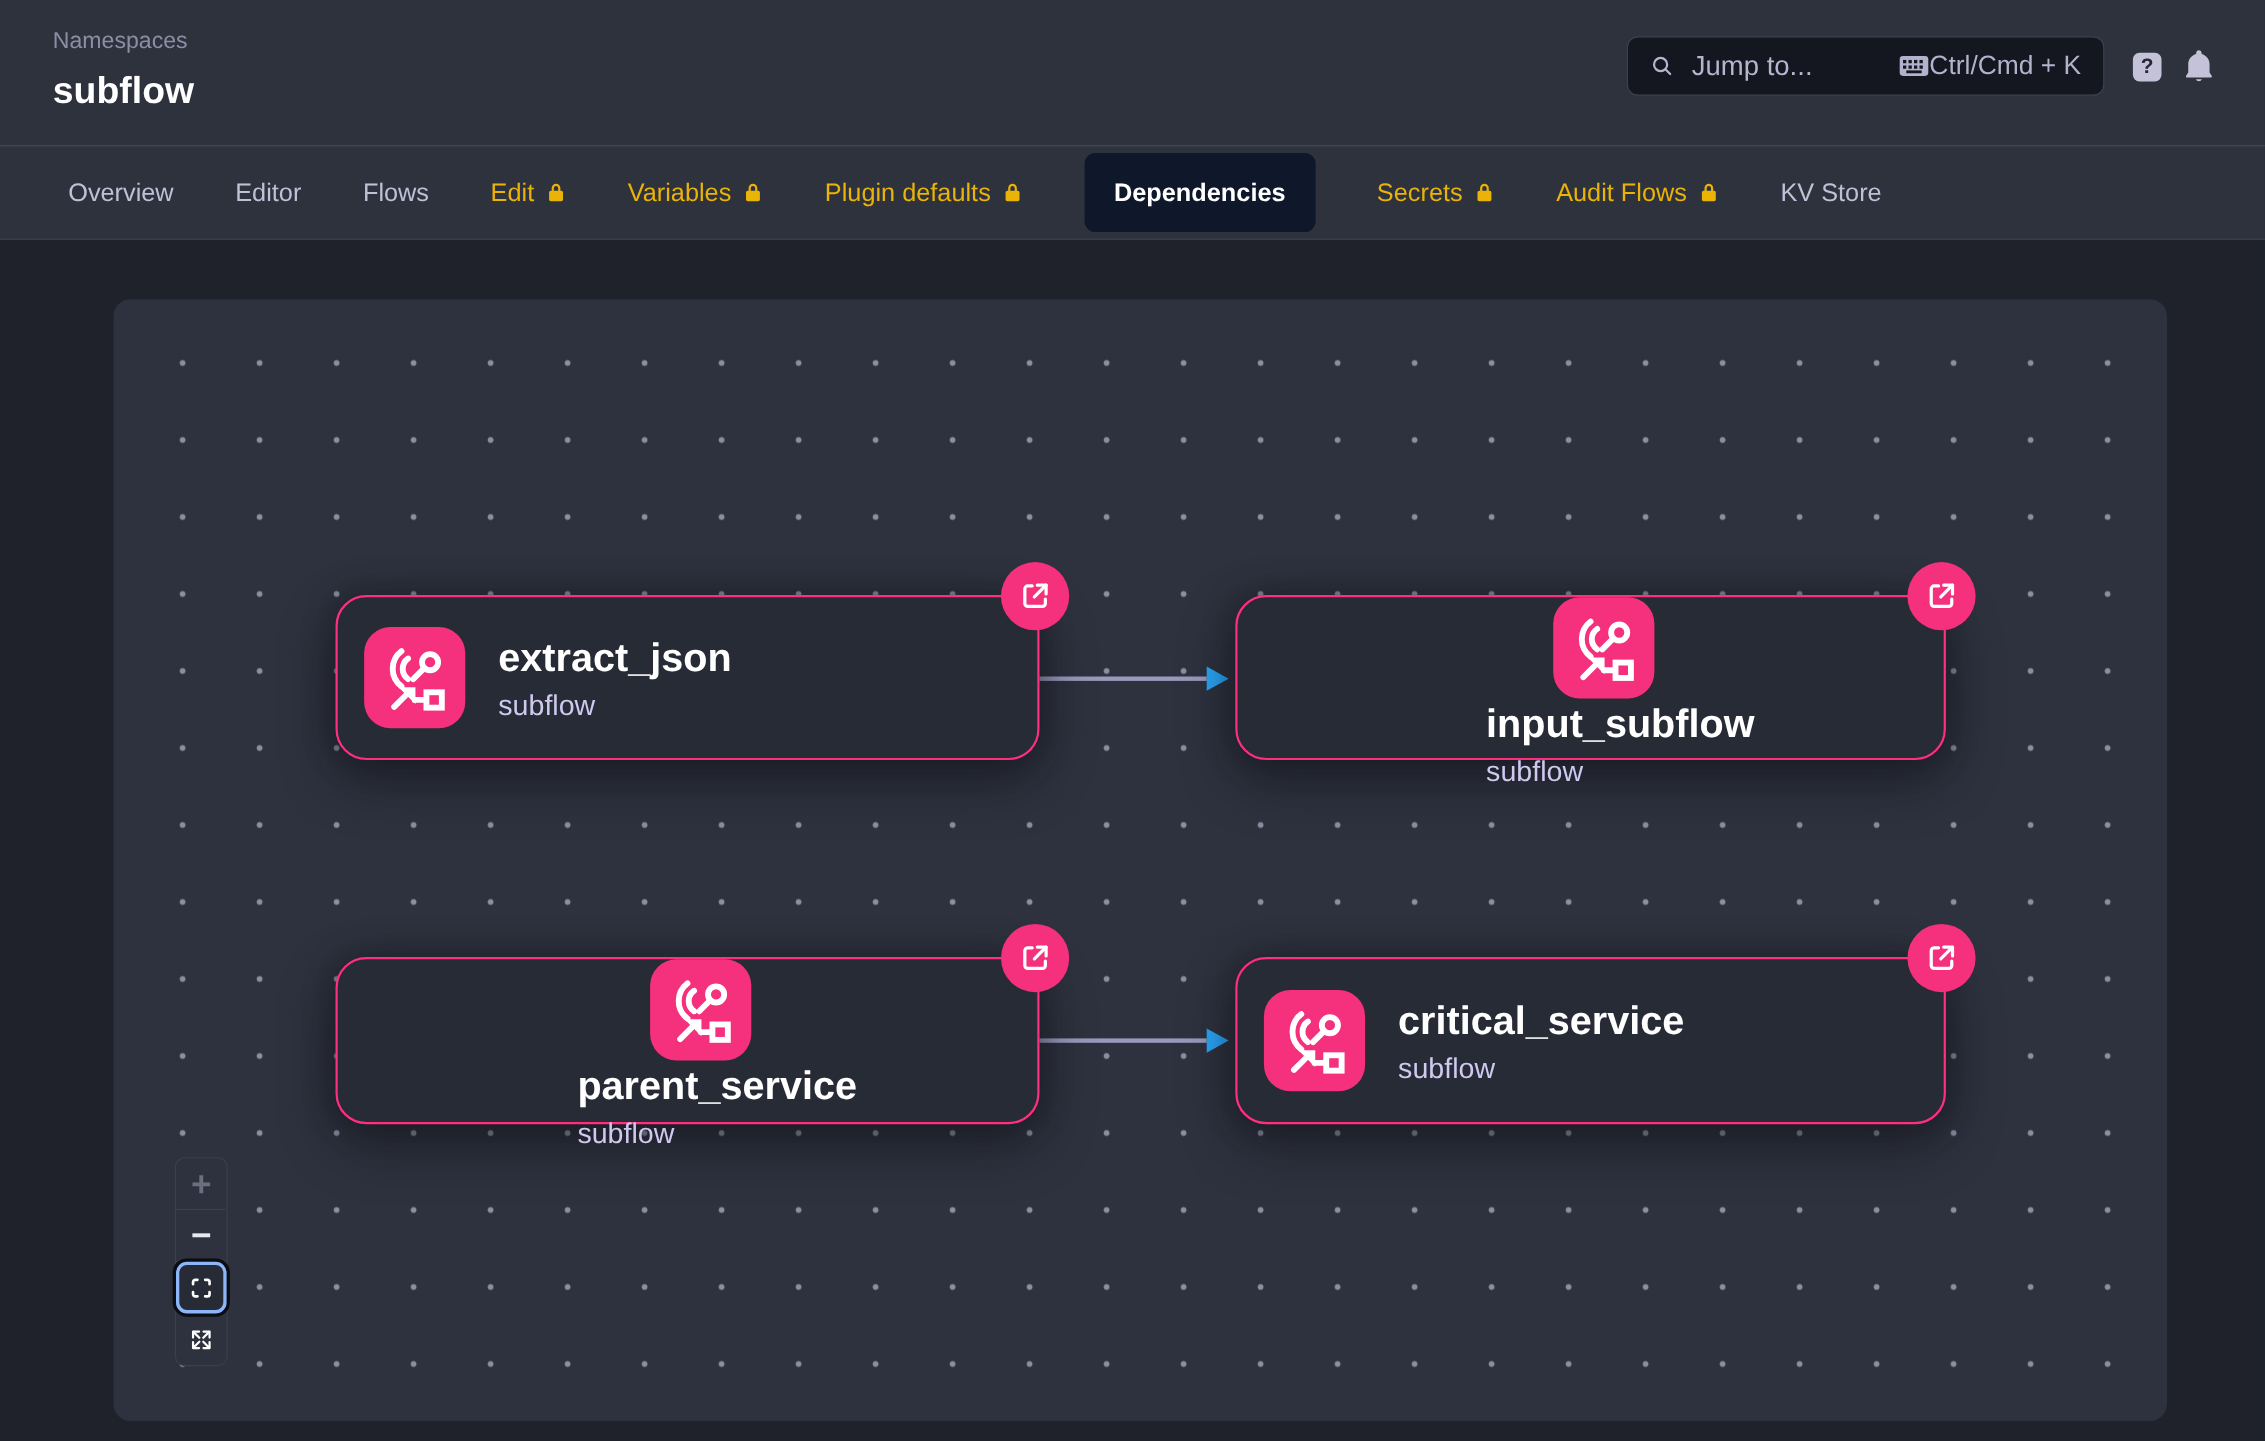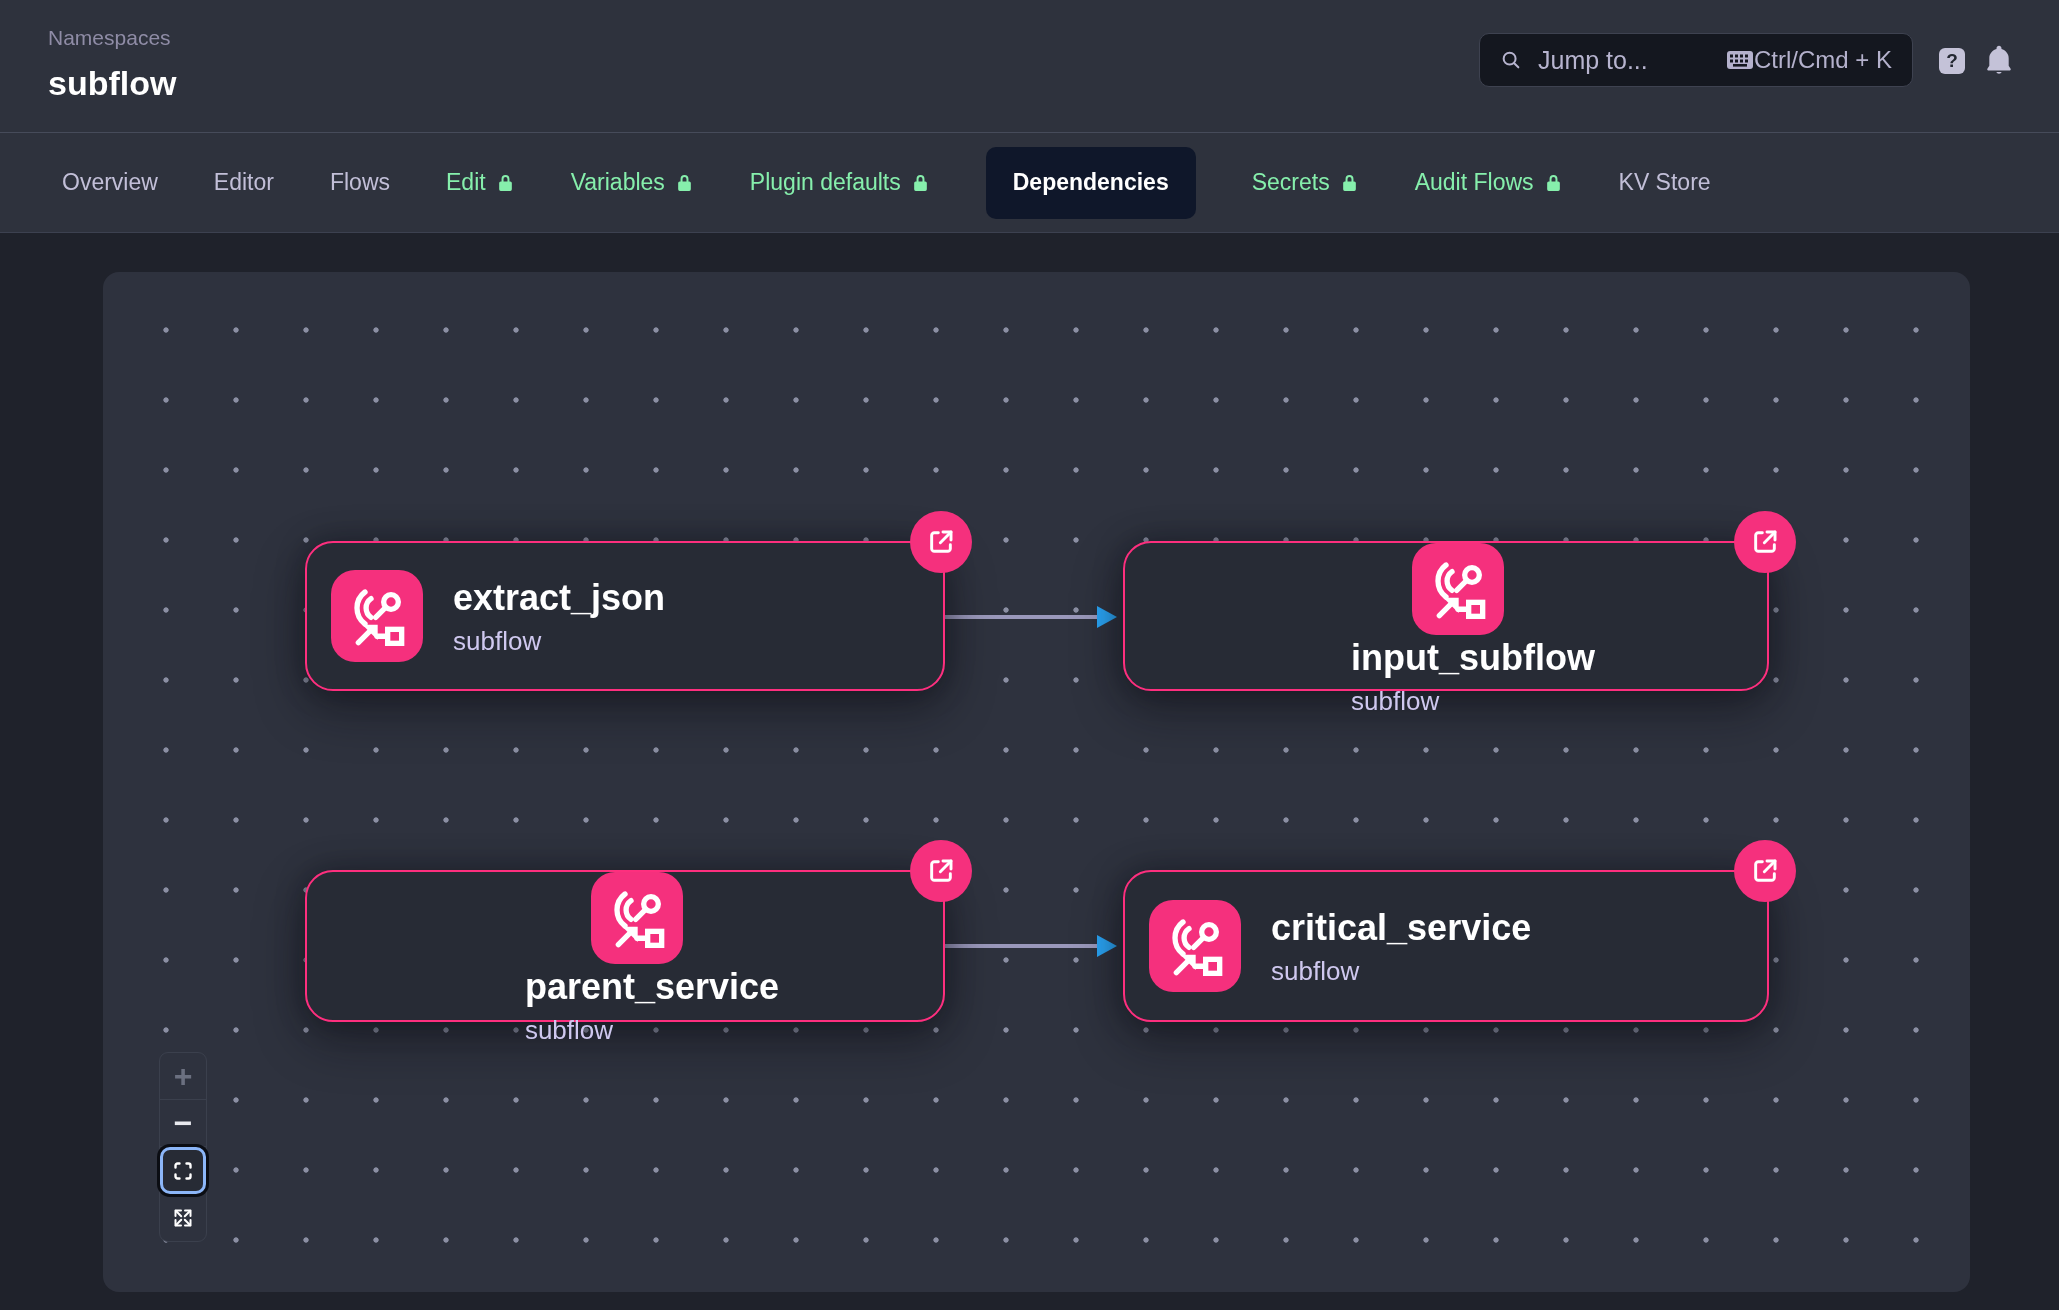--- a/index.html
+++ b/index.html
@@ -30,26 +30,26 @@
   .help-btn {
     position:absolute; left:1939px; top:48px; width:26px; height:26px;
     background:#c4c2d8; border-radius:6px; color:#232732;
     font-size:19px; font-weight:bold; display:flex; align-items:center; justify-content:center;
     cursor:pointer;
   }
   .bell-btn { position:absolute; left:1982px; top:43px; width:34px; height:36px; cursor:pointer; display:flex; }
 
   
   .tabbar {
-    position:absolute; top:132px; left:0; width:2059px; height:101px;
+    position:absolute; top:132px; left:0; width:2059px; height:86px;
     background:#2e323d; border-top:1px solid #464b5a; border-bottom:1px solid #3c4150;
     display:flex; align-items:center; padding-left:62px; gap:56px;
   }
   .tab { font-size:23px; color:#c2bfd8; display:flex; align-items:center; gap:10px; cursor:pointer; white-space:nowrap; }
-  .tab.locked { color:#86efac; cursor:default; }
+  .tab.locked { color:#eab308; cursor:default; }
   .tab.active {
     background:#0f172a; color:#fff; font-weight:bold;
     height:72px; padding:0 27px; border-radius:10px; display:flex; align-items:center;
   }
   .lock-icon { display:flex; }
 
   
   .canvas {
     position:absolute; left:103px; top:272px; width:1867px; height:1020px;
     background:#2e323e; border-radius:16px; overflow:hidden;

